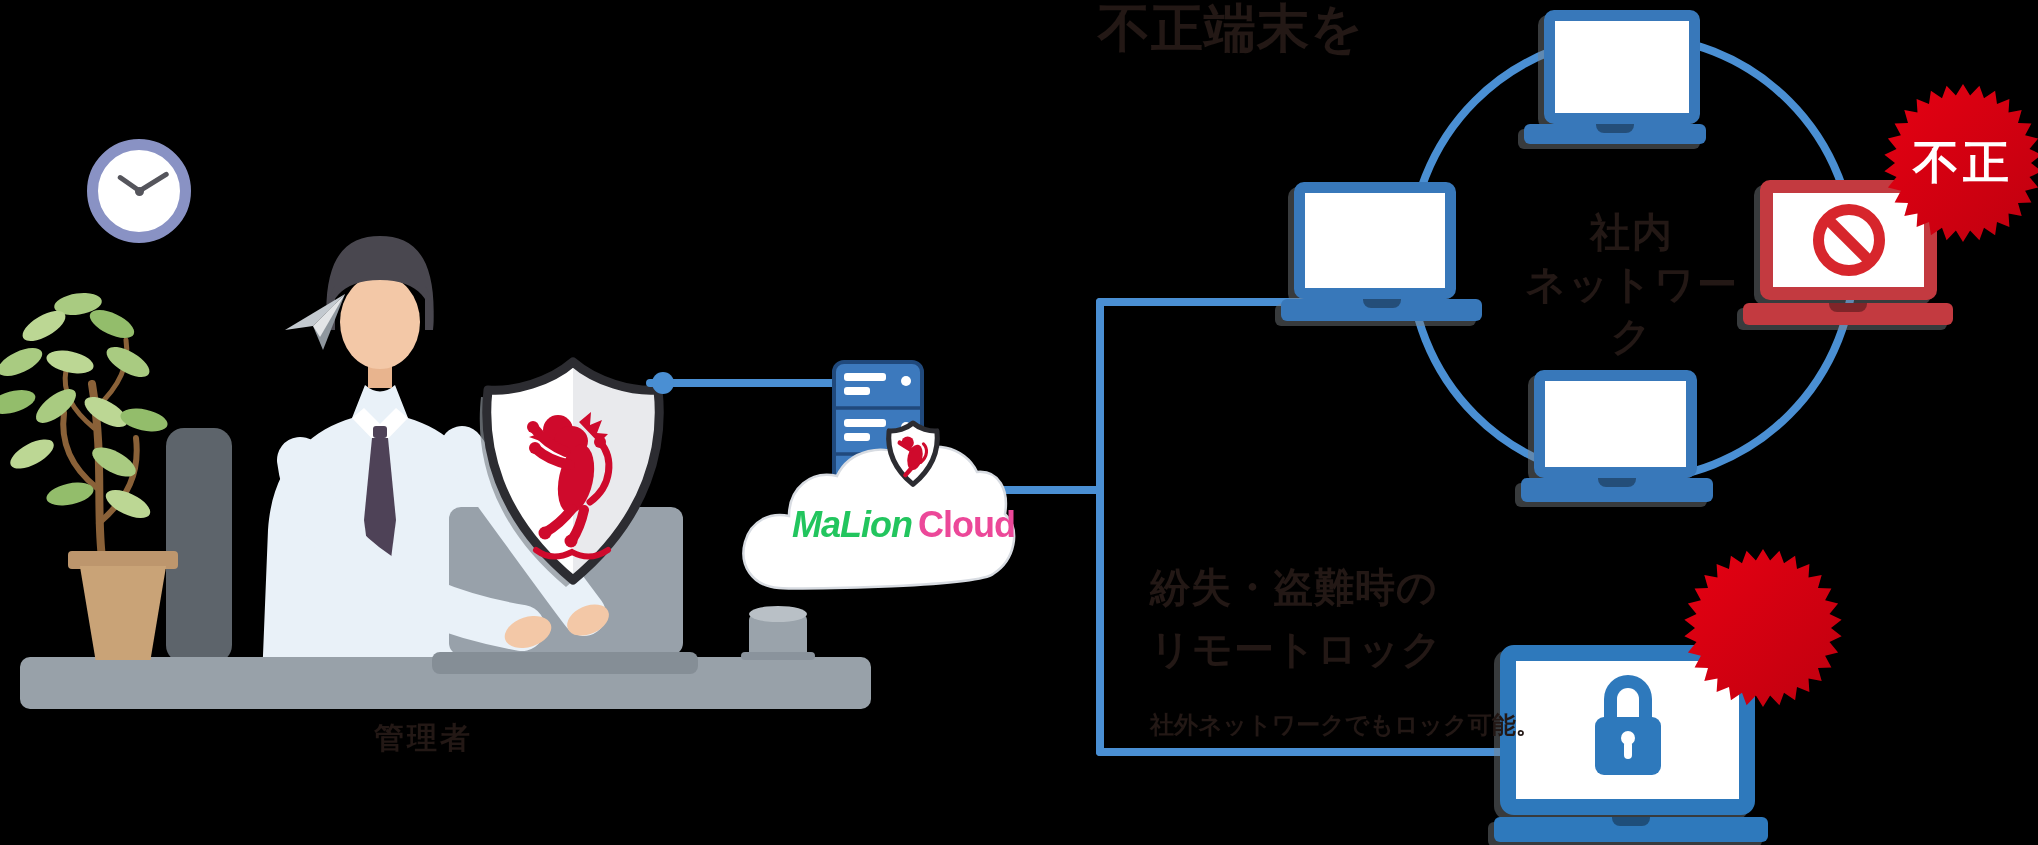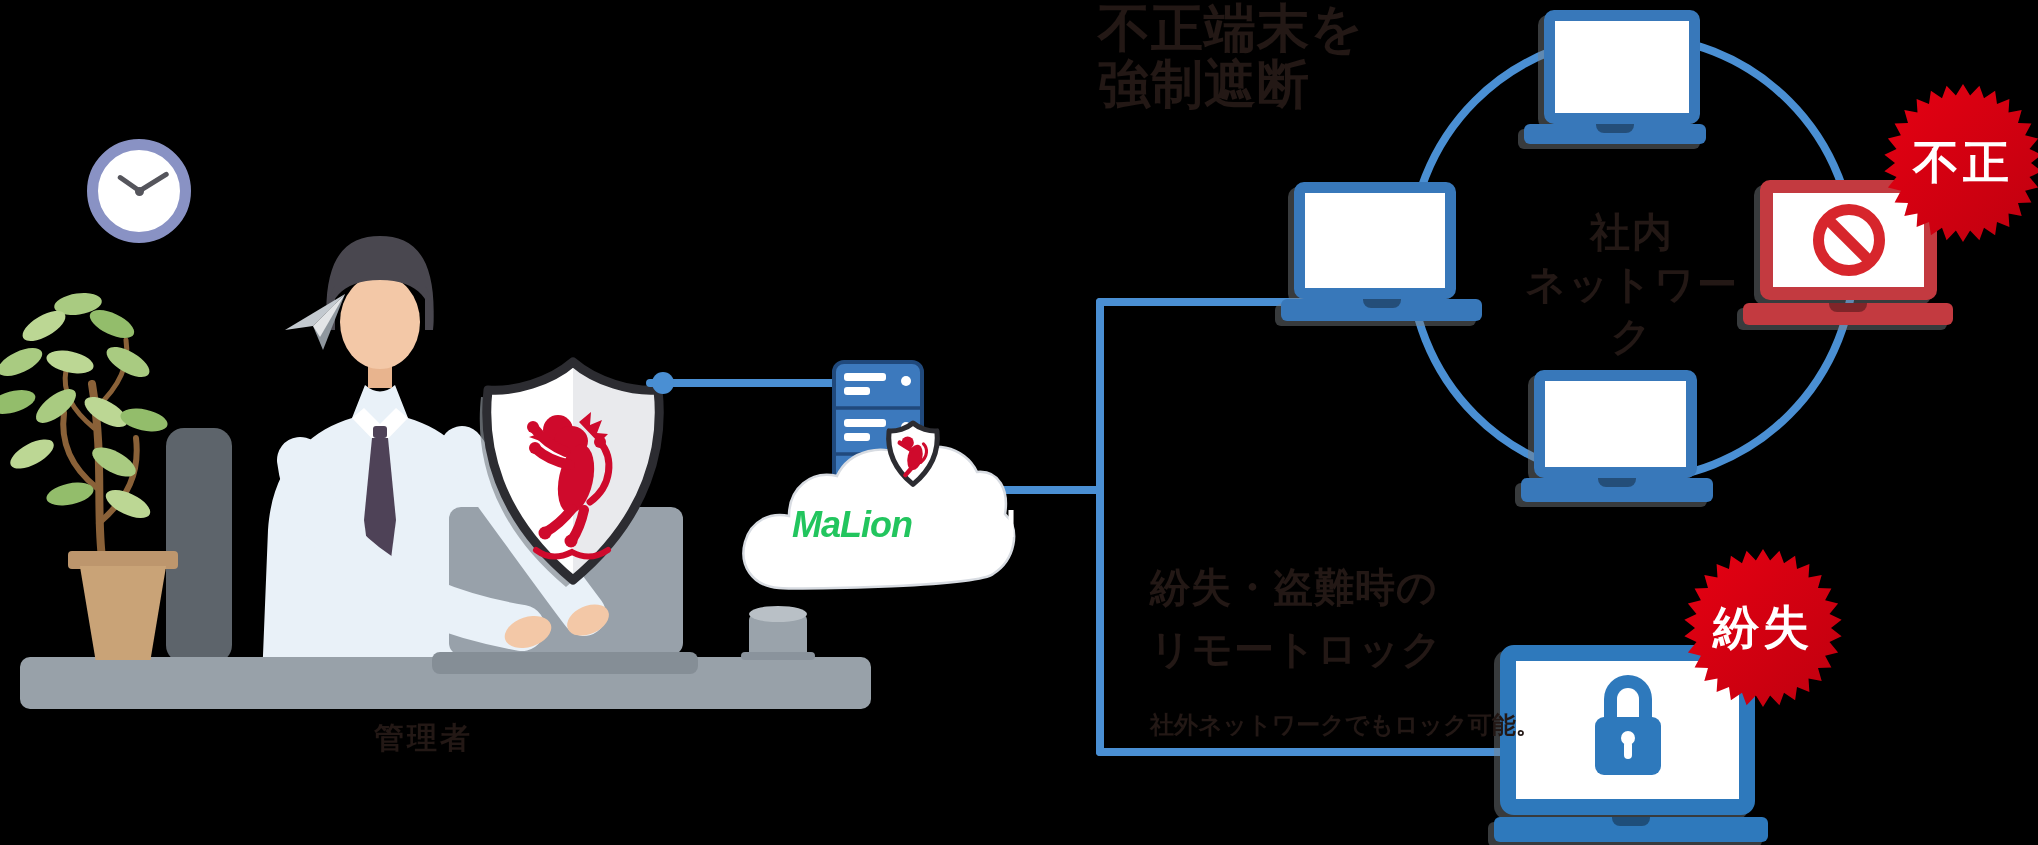--- a/index.html
+++ b/index.html
@@ -25,21 +25,21 @@
   .note-big{font-size:52px;line-height:56px;letter-spacing:1px;}
   .note-mid{font-size:40px;line-height:62px;letter-spacing:1px;}
   .note-small{font-size:24px;font-weight:600;letter-spacing:0px;margin-top:14px;}
   .net-label{font-size:40px;line-height:52px;text-align:center;letter-spacing:2px;}
   .admin{font-size:30px;letter-spacing:3px;}
   .badge-text{display:flex;align-items:center;justify-content:center;color:#fff;
               font-size:46px;font-weight:800;letter-spacing:4px;}
   
   .logo{font-size:36px;font-weight:800;letter-spacing:-1px;white-space:nowrap;}
   .logo .brand{color:#22c55e;font-style:italic;}
-  .logo .product{color:#ffffff;margin-left:6px;}
+  .logo .product{color:#ec4899;margin-left:6px;}
   
   .lap-screen{background:#fff;border-style:solid;border-radius:10px;box-sizing:border-box;
               box-shadow:-6px 5px 0 rgba(125,130,135,.45);}
   .b-blue{border-color:#3878ba;}
   .b-red{border-color:#c33a40;}
   .b-lock{border-color:#2e79bc;border-radius:14px;}
   .lap-base{border-radius:6px;box-shadow:-6px 5px 0 rgba(125,130,135,.45);}
   .base-blue{background:#3878ba;}
   .base-red{background:#c33a40;}
   .base-lock{background:#2e79bc;}
@@ -258,25 +258,23 @@
 
   <svg style="left:1678px;top:543px;" width="170" height="170" viewBox="0 0 170 170">
     <defs>
         <linearGradient id="bgB" x1="0" y1="0" x2="1" y2="1">
       <stop offset="0" stop-color="#e60012"></stop>
           <stop offset="1" stop-color="#bf000f"></stop>
     </linearGradient>
       </defs>
     <polygon fill="url(#bgB)" points="85.0,6.0 92.1,17.4 101.4,7.7 106.0,20.3 117.1,12.8 119.0,26.1 131.4,21.1 130.5,34.5 143.7,32.1 140.0,45.0 153.4,45.5 147.1,57.3 160.1,60.6 151.5,70.9 163.6,76.7 153.0,85.0 163.6,93.3 151.5,99.1 160.1,109.4 147.1,112.7 153.4,124.5 140.0,125.0 143.7,137.9 130.5,135.5 131.4,148.9 119.0,143.9 117.1,157.2 106.0,149.7 101.4,162.3 92.1,152.6 85.0,164.0 77.9,152.6 68.6,162.3 64.0,149.7 52.9,157.2 51.0,143.9 38.6,148.9 39.5,135.5 26.3,137.9 30.0,125.0 16.6,124.5 22.9,112.7 9.9,109.4 18.5,99.1 6.4,93.3 17.0,85.0 6.4,76.7 18.5,70.9 9.9,60.6 22.9,57.3 16.6,45.5 30.0,45.0 26.3,32.1 39.5,34.5 38.6,21.1 51.0,26.1 52.9,12.8 64.0,20.3 68.6,7.7 77.9,17.4"></polygon>
   </svg>
-  <div class="abs badge-text" style="left:1678px;top:543px;width:170px;height:170px;">紛失</div>
 
   <div class="abs jp note-big" style="left:1098px;top:0px;width:360px;">
     <div>不正端末を</div>
-    <div>強制遮断</div>
   </div>
 
   <div class="abs jp note-mid" style="left:1150px;top:556px;width:400px;">
     <div>紛失・盗難時の</div>
     <div>リモートロック</div>
     <div class="note-small">社外ネットワークでもロック可能。</div>
   </div>
 
   <div class="abs jp net-label" style="left:1512px;top:206px;width:240px;">
     <div>社内</div>

